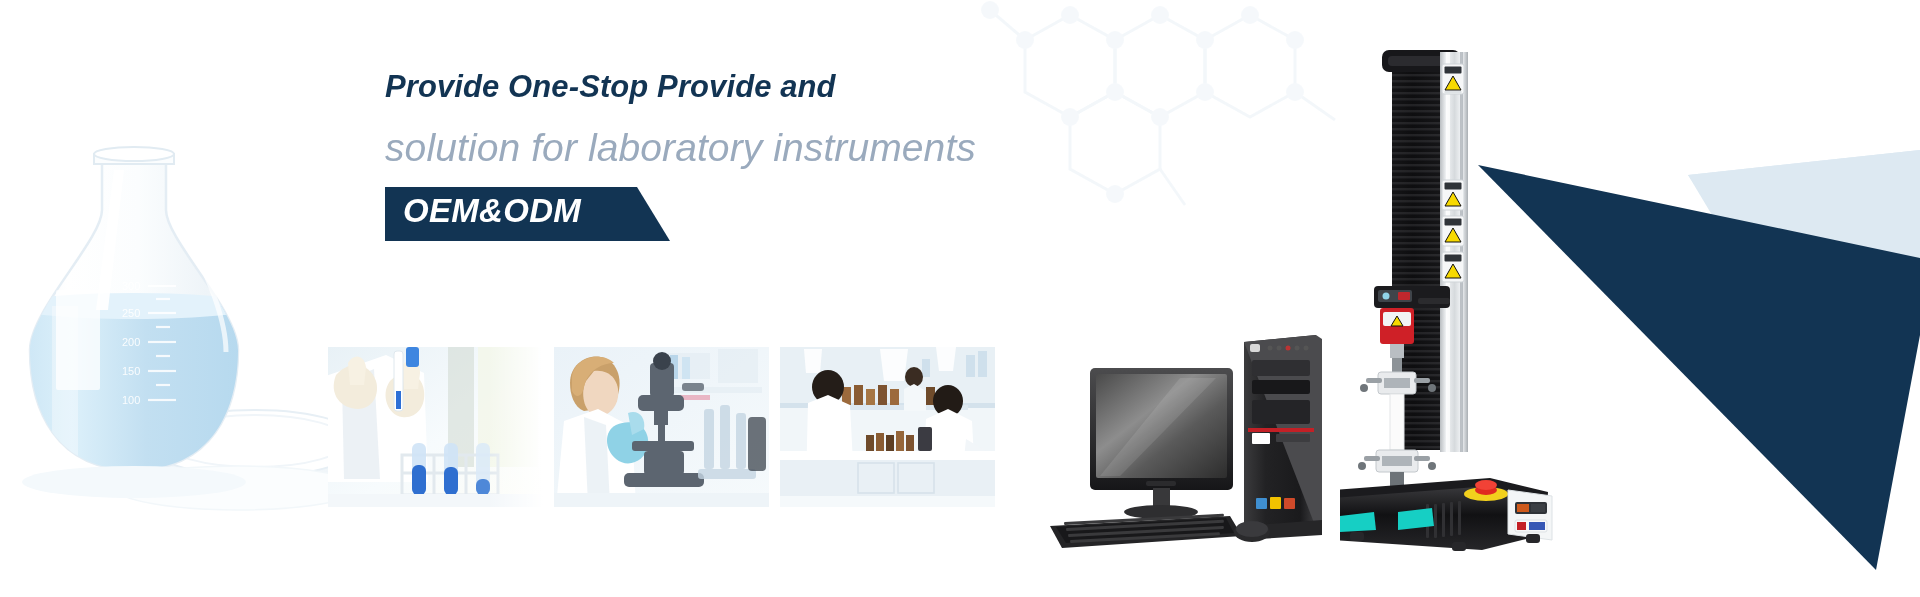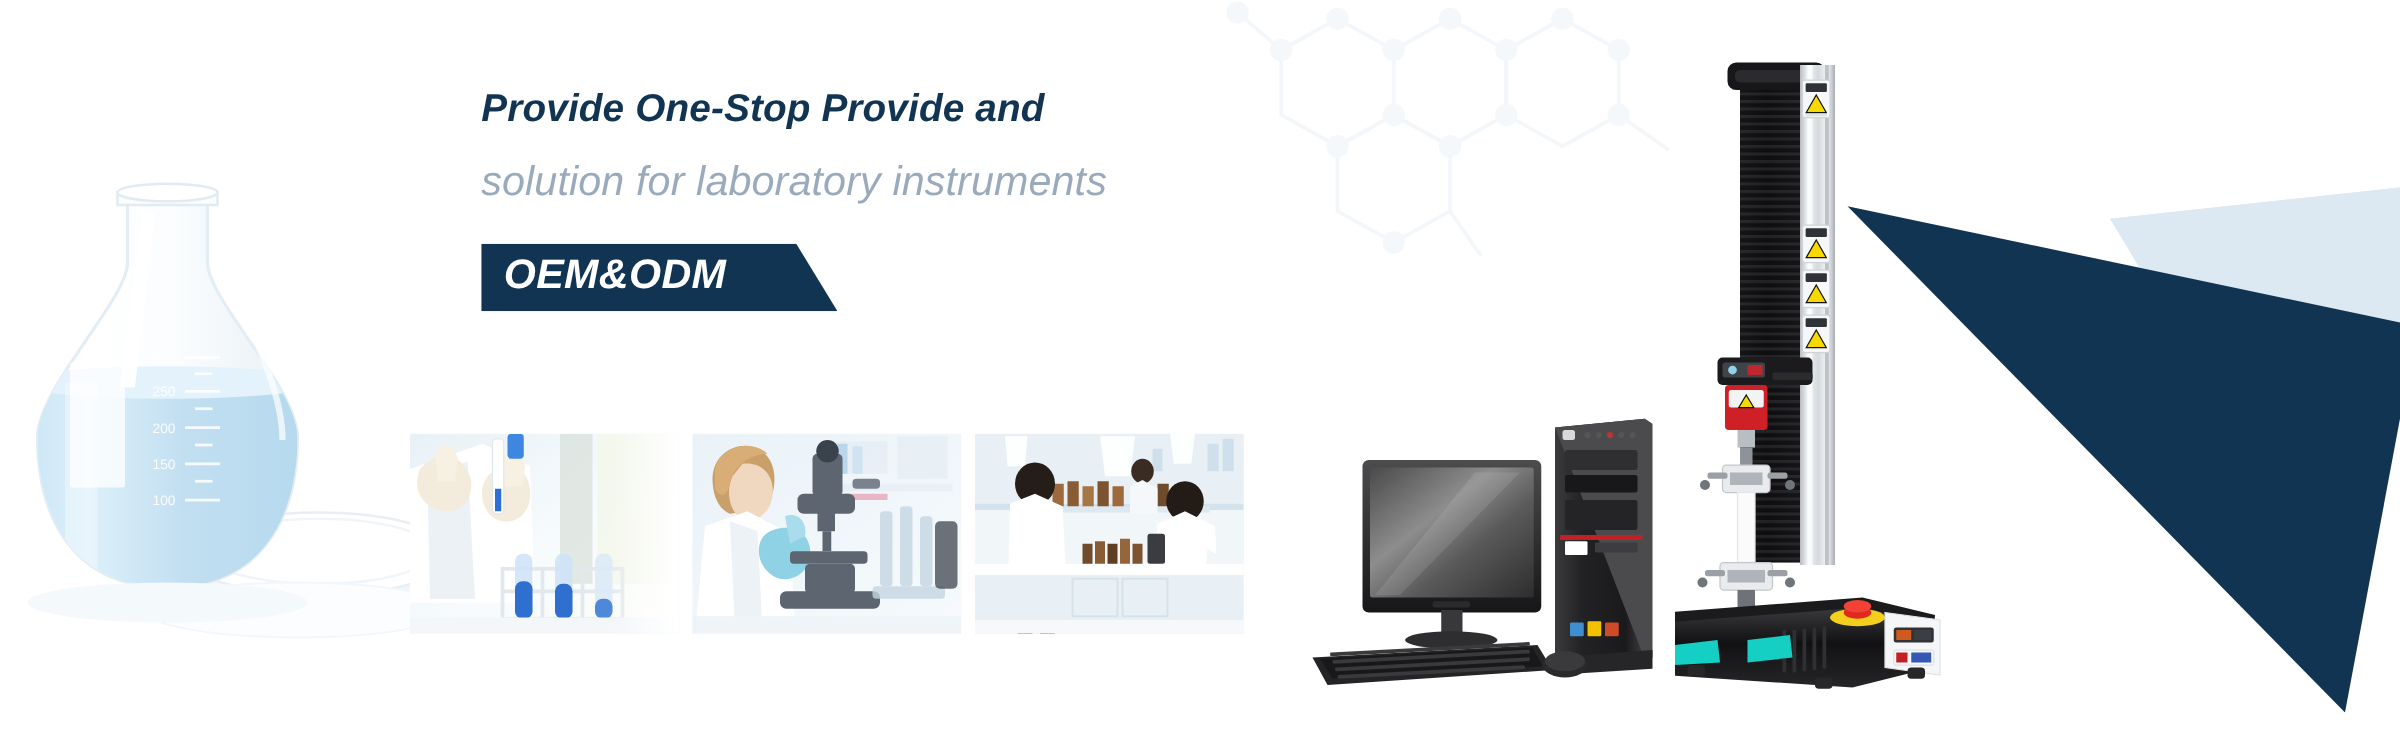--- a/index.html
+++ b/index.html
@@ -30,26 +30,26 @@
     position:absolute; left:385px; top:68px;
     width:640px;
   }
   .headline-line1 {
     font-size:31px; font-weight:bold; font-style:italic;
     color:#123453; letter-spacing:.1px;
     line-height:1.25; white-space:nowrap;
   }
   .headline-line2 {
     margin-top:17px;
-    font-size:33px; font-weight:normal; font-style:italic;
+    font-size:39px; font-weight:normal; font-style:italic;
     color:#9aaabd; letter-spacing:.1px;
     line-height:1.25; white-space:nowrap;
   }
   .oem-badge-wrap {
-    position:relative; margin-top:30px;
+    position:relative; margin-top:14px;
     width:285px; height:36px;
   }
   .oem-badge-shape {
     position:absolute; left:0; top:0; width:285px; height:54px;
   }
   .oem-badge-text {
     position:absolute; left:18px; top:5px;
     font-size:33px; font-weight:bold; font-style:italic;
     color:#ffffff; letter-spacing:.3px; white-space:nowrap;
   }

